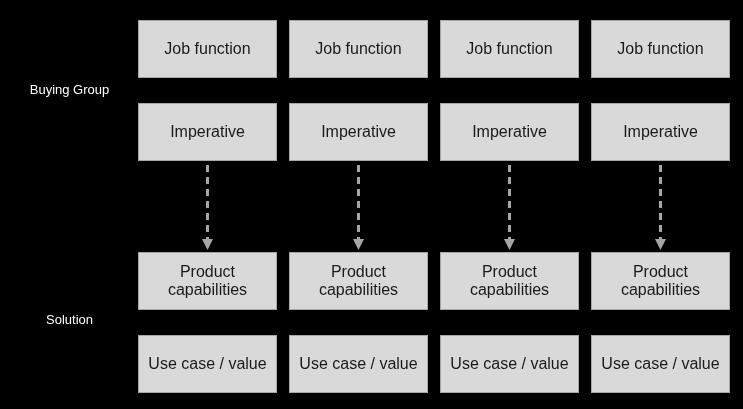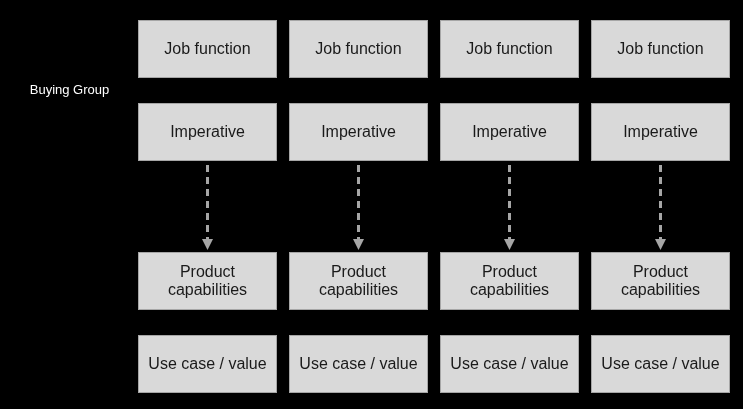--- a/index.html
+++ b/index.html
@@ -53,20 +53,21 @@
     stroke-dasharray: 7 5;
   }
   .arrow polygon { fill: var(--arrow); }
 </style>
 </head>
 <body>
 
 <div class="canvas">
 
   <div class="side-label" style="top:82px">Buying Group</div>
+  <div class="side-label" style="top:312px">Solution</div>
 
   <div class="box" style="left:138px;top:20px">
     <span class="txt">Job function</span>
   </div>
   <div class="box" style="left:289px;top:20px">
     <span class="txt">Job function</span>
   </div>
   <div class="box" style="left:440px;top:20px">
     <span class="txt">Job function</span>
   </div>

